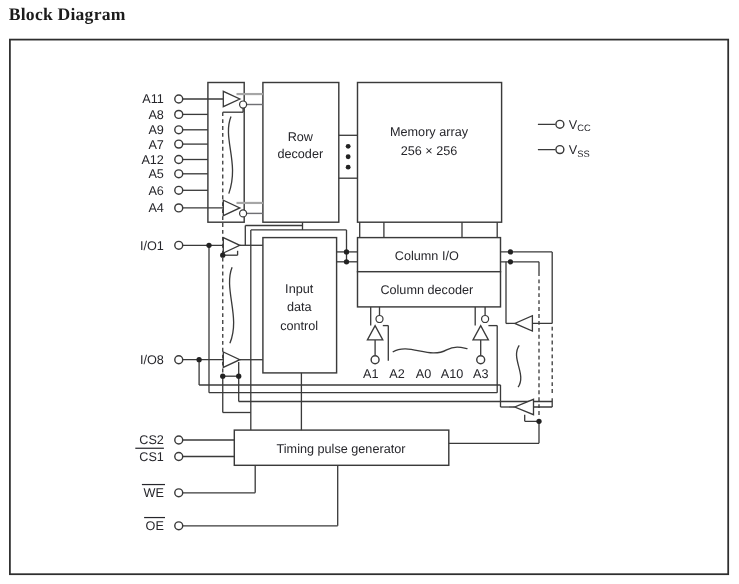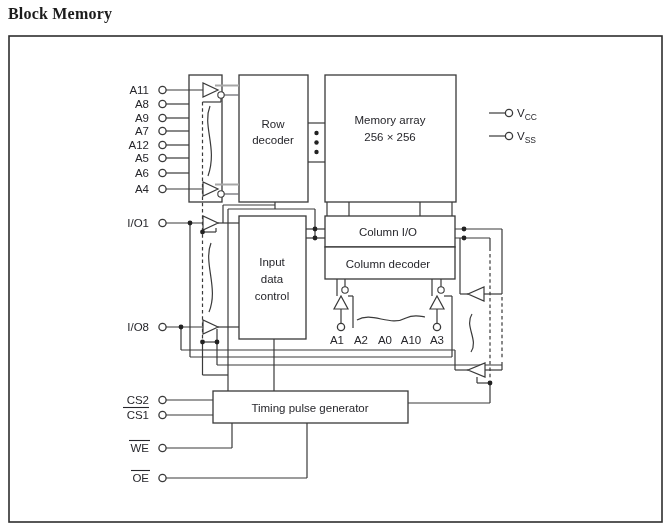--- a/index.html
+++ b/index.html
@@ -19,21 +19,21 @@
   .pin{fill:#ffffff;stroke:#3a3a3a;stroke-width:1.3;}
   .bub{fill:#ffffff;stroke:#3a3a3a;stroke-width:1.1;}
   .dot{fill:#222;stroke:none;}
   .ovl{stroke:#26262b;stroke-width:1.1;}
   .sub{font-size:8.5px;}
 </style>
 </head>
 <body>
 
 <div id="page">
-  <div id="page-title">Block Memory</div>
+  <div id="page-title">Block Diagram</div>
 
   <svg width="672" height="531" viewBox="0 0 672 531">
 
     <rect x="9" y="36" width="653" height="486" fill="#ffffff" stroke="#2e2e2e" stroke-width="1.6"></rect>
 
     <g>
       <rect class="blk" x="189" y="75" width="33" height="127"></rect>
       <rect class="blk" x="239" y="75" width="69" height="127"></rect>
       <rect class="blk" x="325" y="75" width="131" height="127"></rect>
       <rect class="blk" x="239" y="216" width="67" height="123"></rect>

